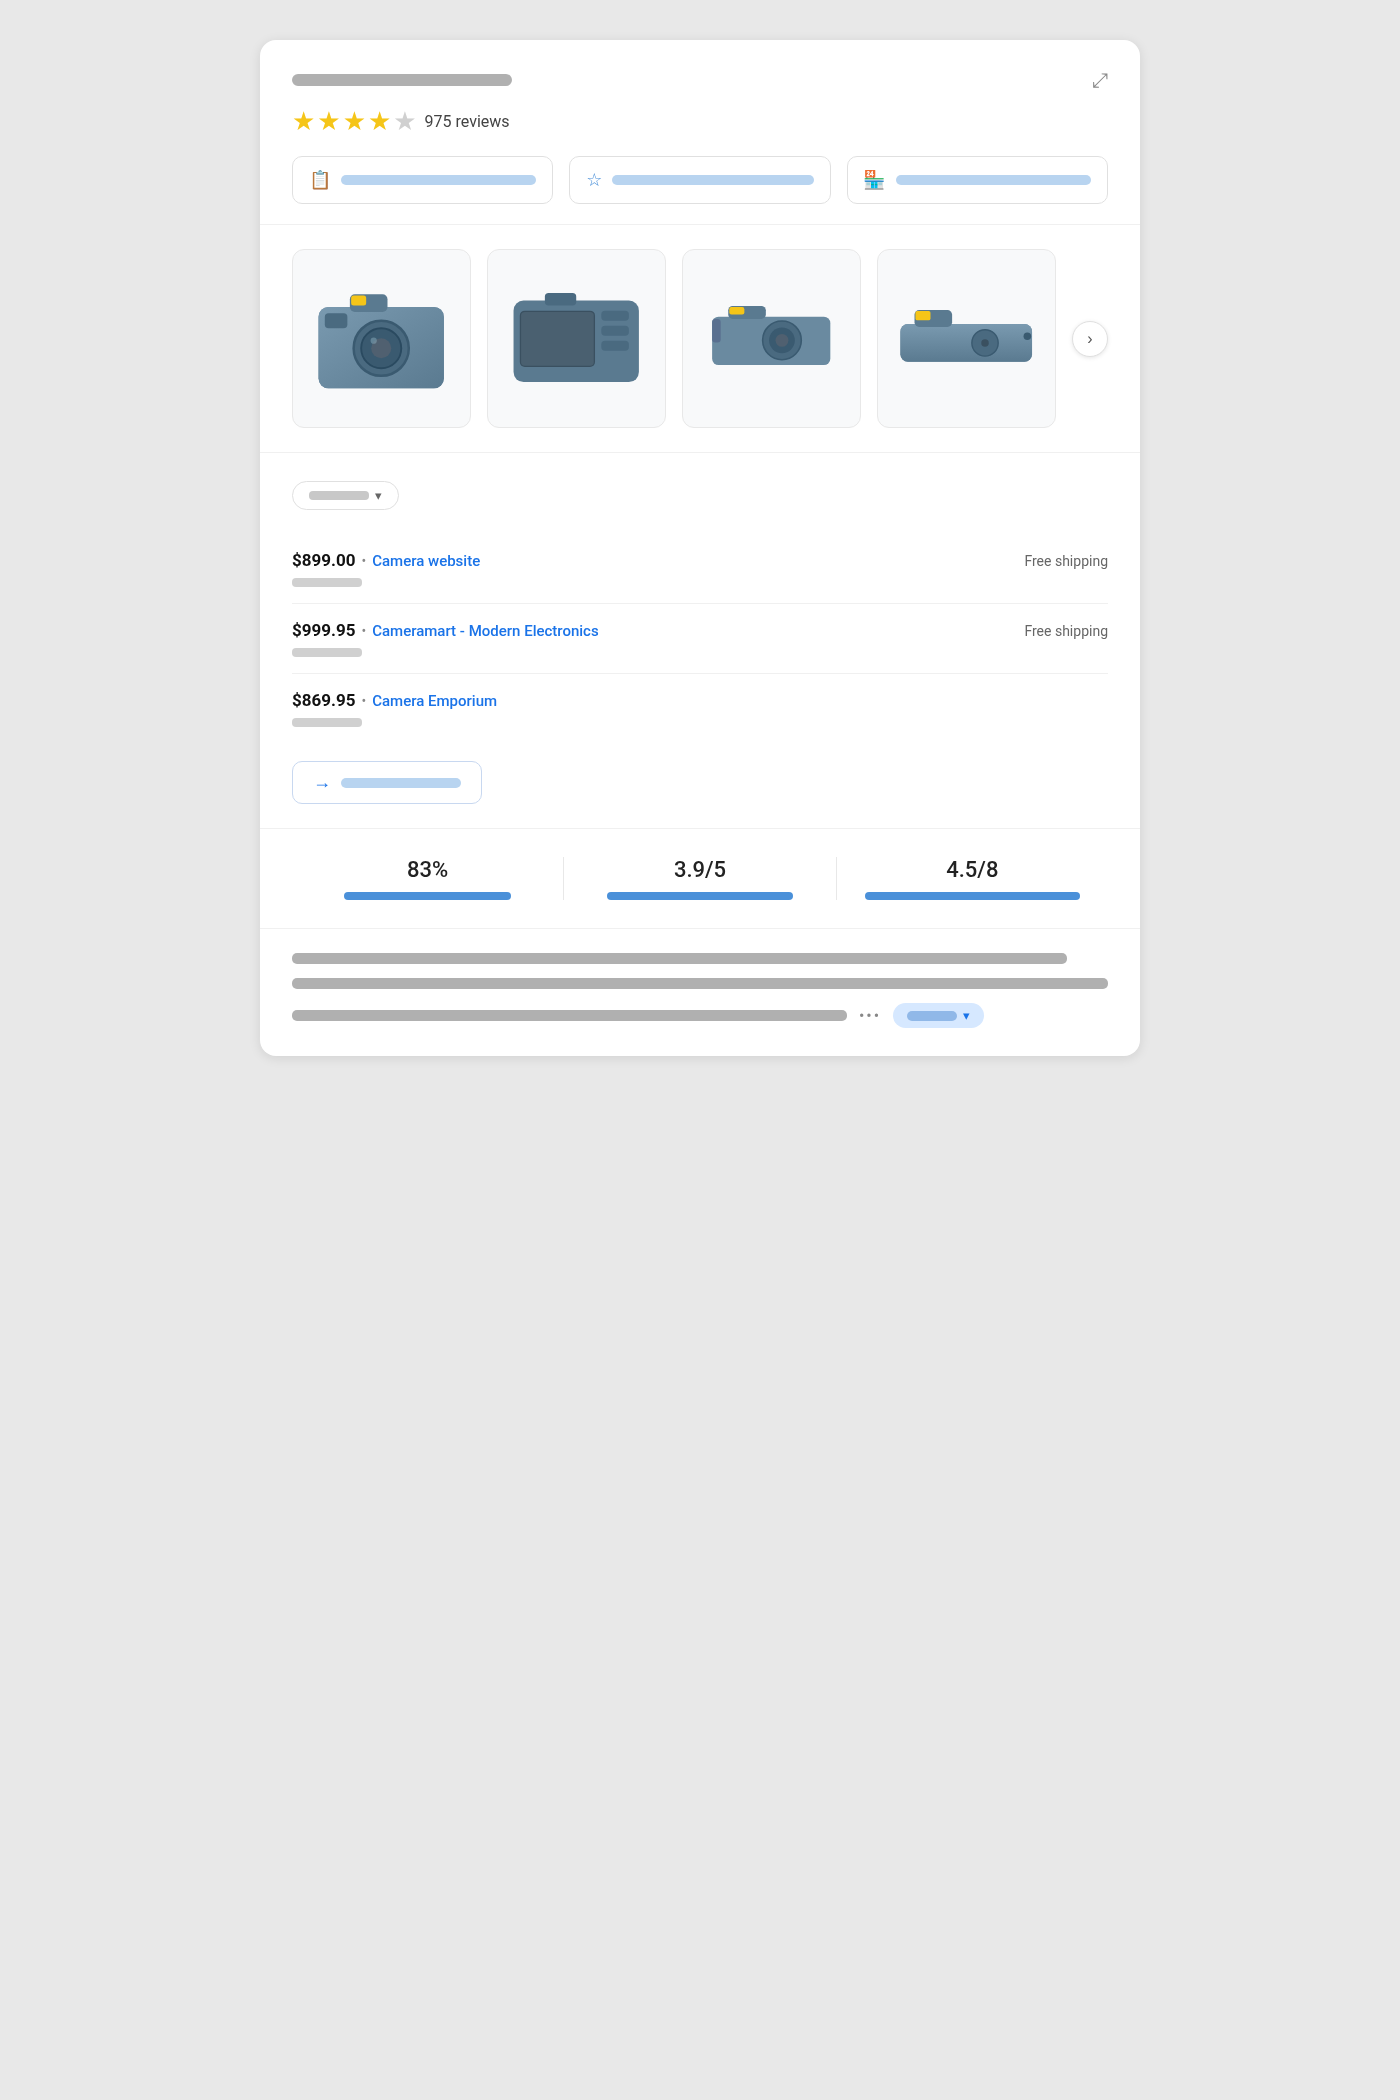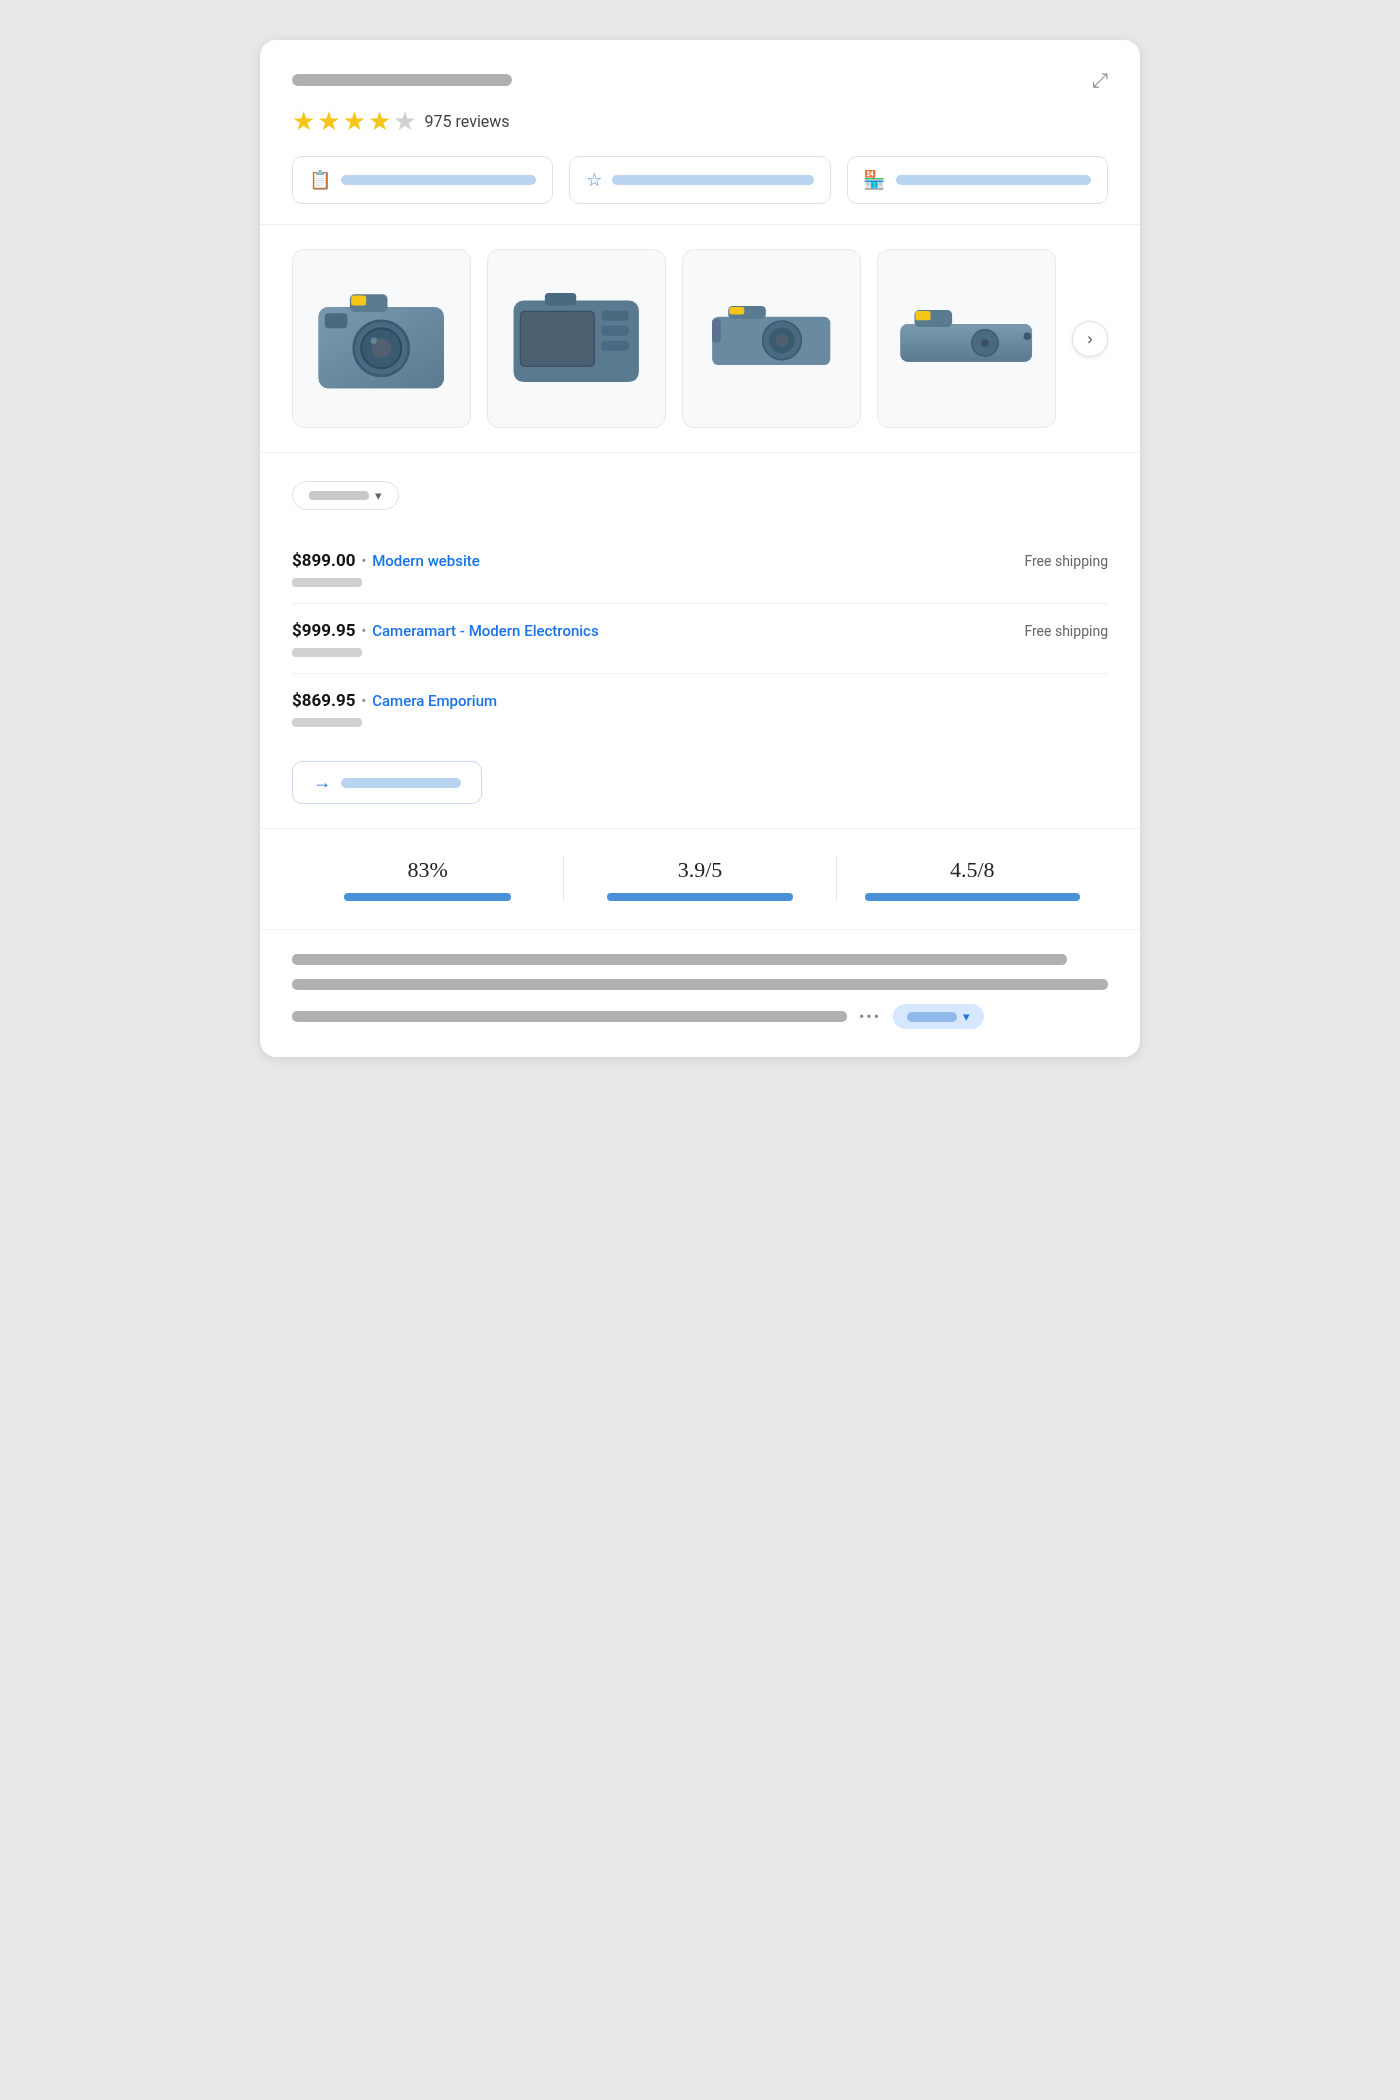--- a/index.html
+++ b/index.html
@@ -229,21 +229,20 @@
       background: #b8d4f0;
       border-radius: 5px;
       width: 120px;
     }
 
     
     .section-stats {
       padding: 28px 32px;
       border-bottom: 1px solid #f0f0f0;
       display: flex;
-      font-family: Liberation Serif, serif;
     }
     .stat-item {
       flex: 1;
       display: flex;
       flex-direction: column;
       align-items: center;
       gap: 10px;
       padding: 0 16px;
       border-right: 1px solid #e8e8e8;
     }
@@ -422,21 +421,21 @@
       <div class="filter-placeholder"></div>
       <span class="filter-chevron">▾</span>
     </button>
 
     
     <div class="shop-item">
       <div class="shop-item-row">
         <div class="shop-item-left">
           <span class="price">$899.00</span>
           <span class="bullet">•</span>
-          <span class="store-name">Modern website</span>
+          <span class="store-name">Camera website</span>
         </div>
         <span class="shipping-label">Free shipping</span>
       </div>
       <div class="item-sub-placeholder"></div>
     </div>
 
     
     <div class="shop-item">
       <div class="shop-item-row">
         <div class="shop-item-left">

